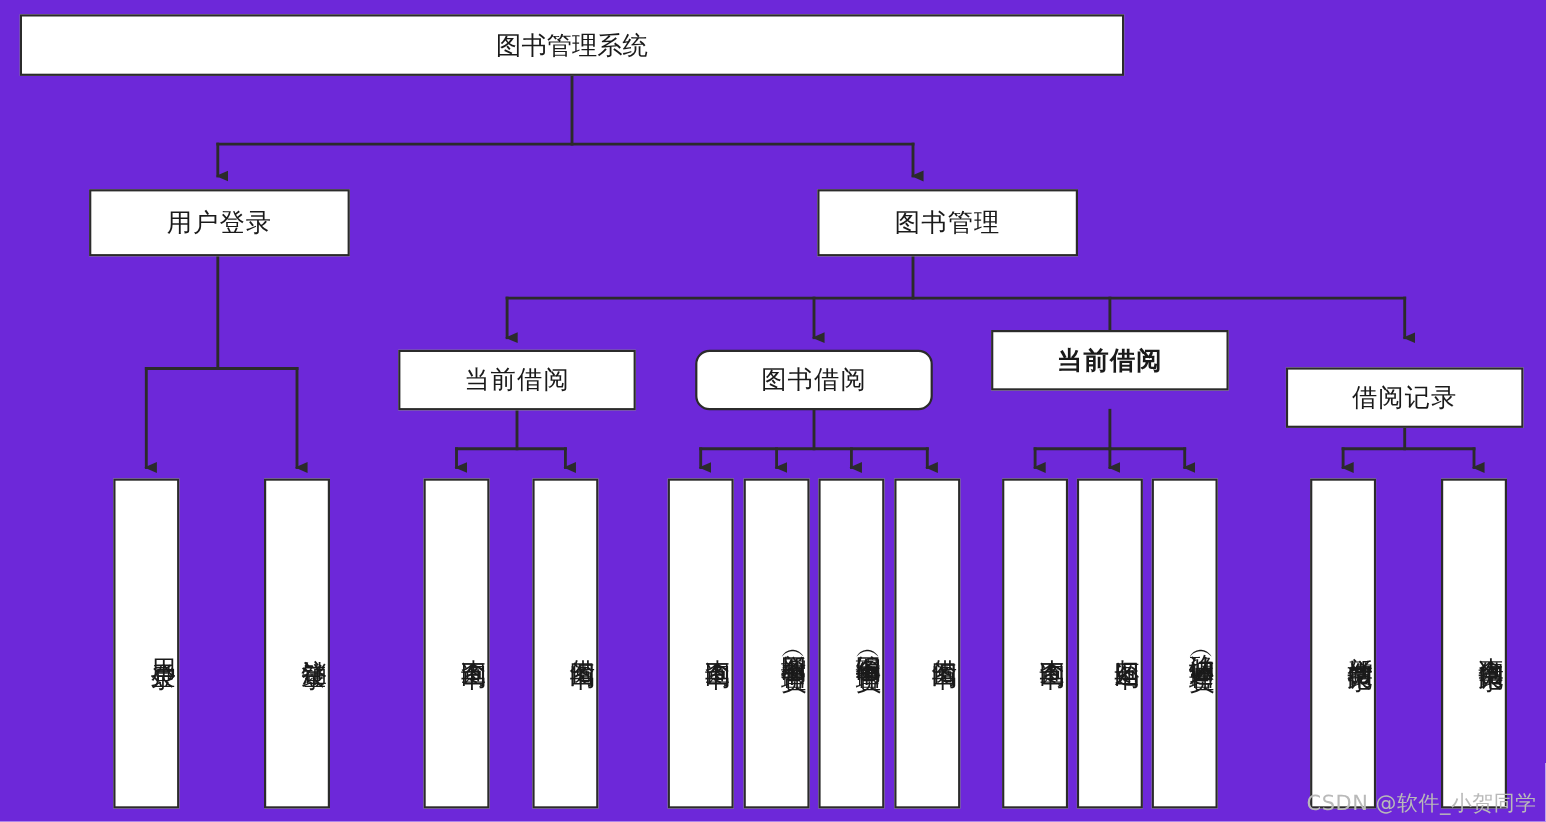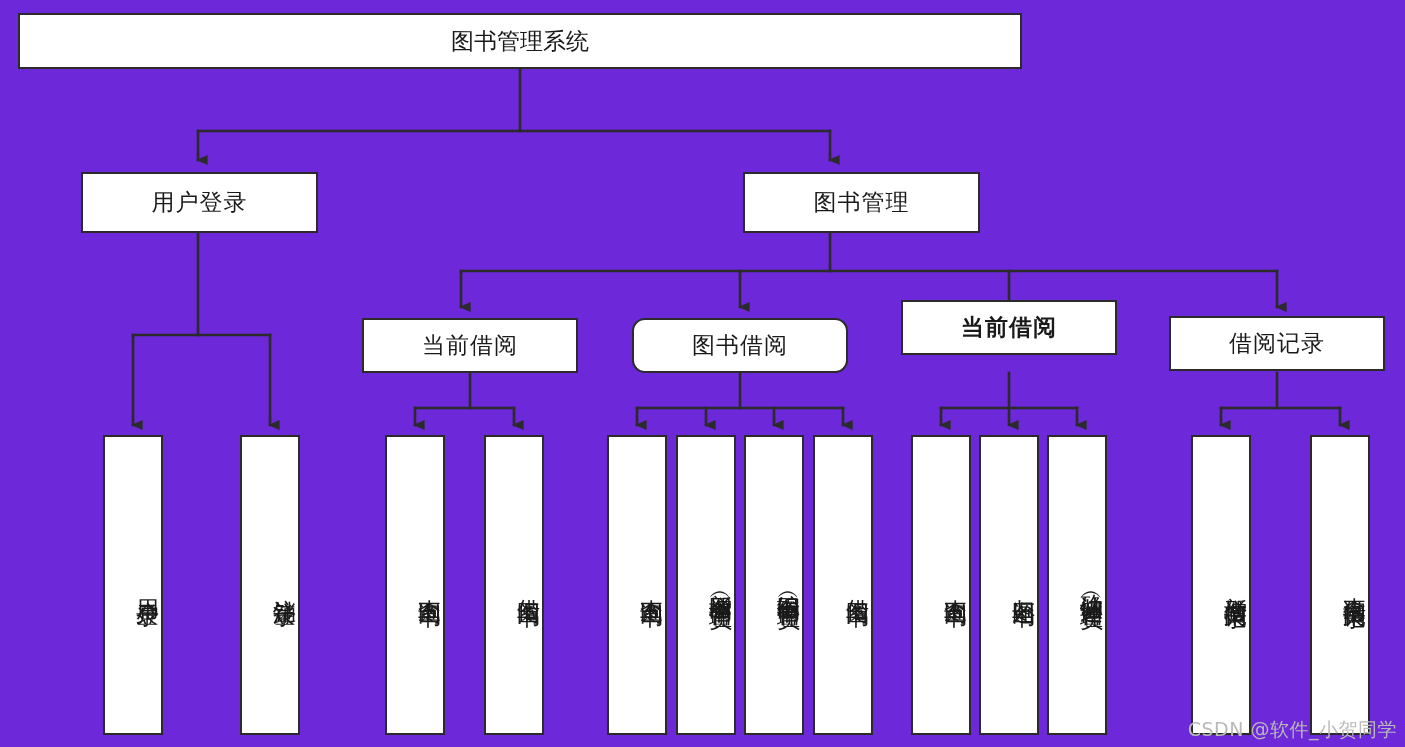--- a/index.html
+++ b/index.html
@@ -138,21 +138,21 @@
 
   <div class="node h" style="left:362px; top:318px; width:216px; height:55px;">
     <span>当前借阅</span>
   </div>
   <div class="node h" style="left:632px; top:318px; width:216px; height:55px;border-radius:13px;">
     <span>图书借阅</span>
   </div>
   <div class="node h" style="left:901px; top:300px; width:216px; height:55px;font-weight:bold;">
     <span>当前借阅</span>
   </div>
-  <div class="node h" style="left:1169px; top:316px; width:216px; height:55px;">
+  <div class="node h" style="left:1169px; top:334px; width:216px; height:55px;">
     <span>借阅记录</span>
   </div>
 
   <div class="node v" style="left:103px; top:435px; width:60px; height:300px;">
     <span class="vlabel">用户登录</span>
   </div>
   <div class="node v" style="left:240px; top:435px; width:60px; height:300px;">
     <span class="vlabel">注销登录</span>
   </div>
 

